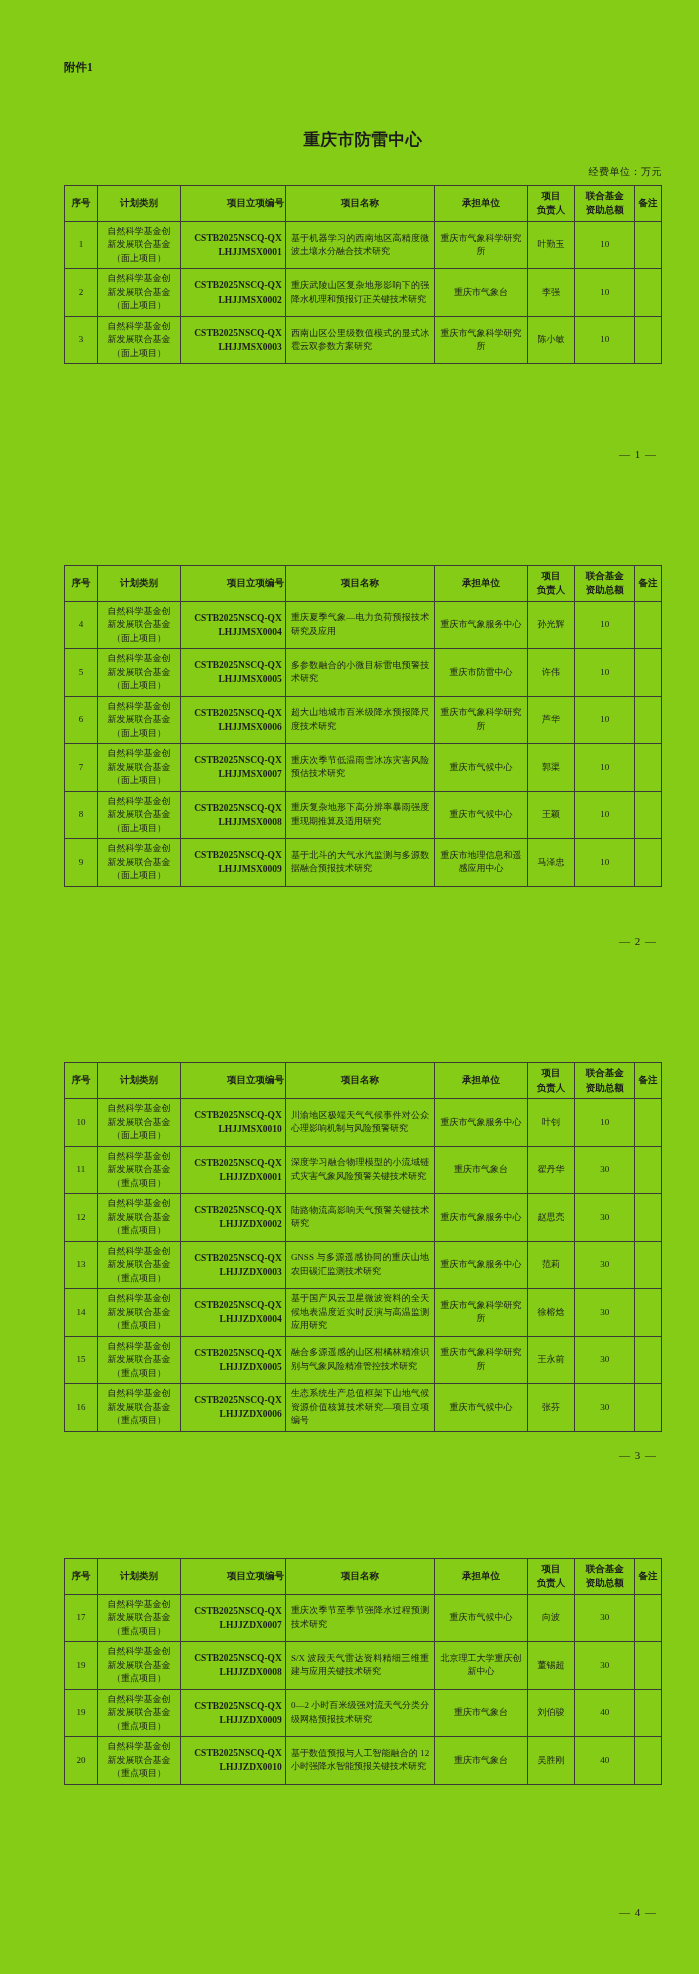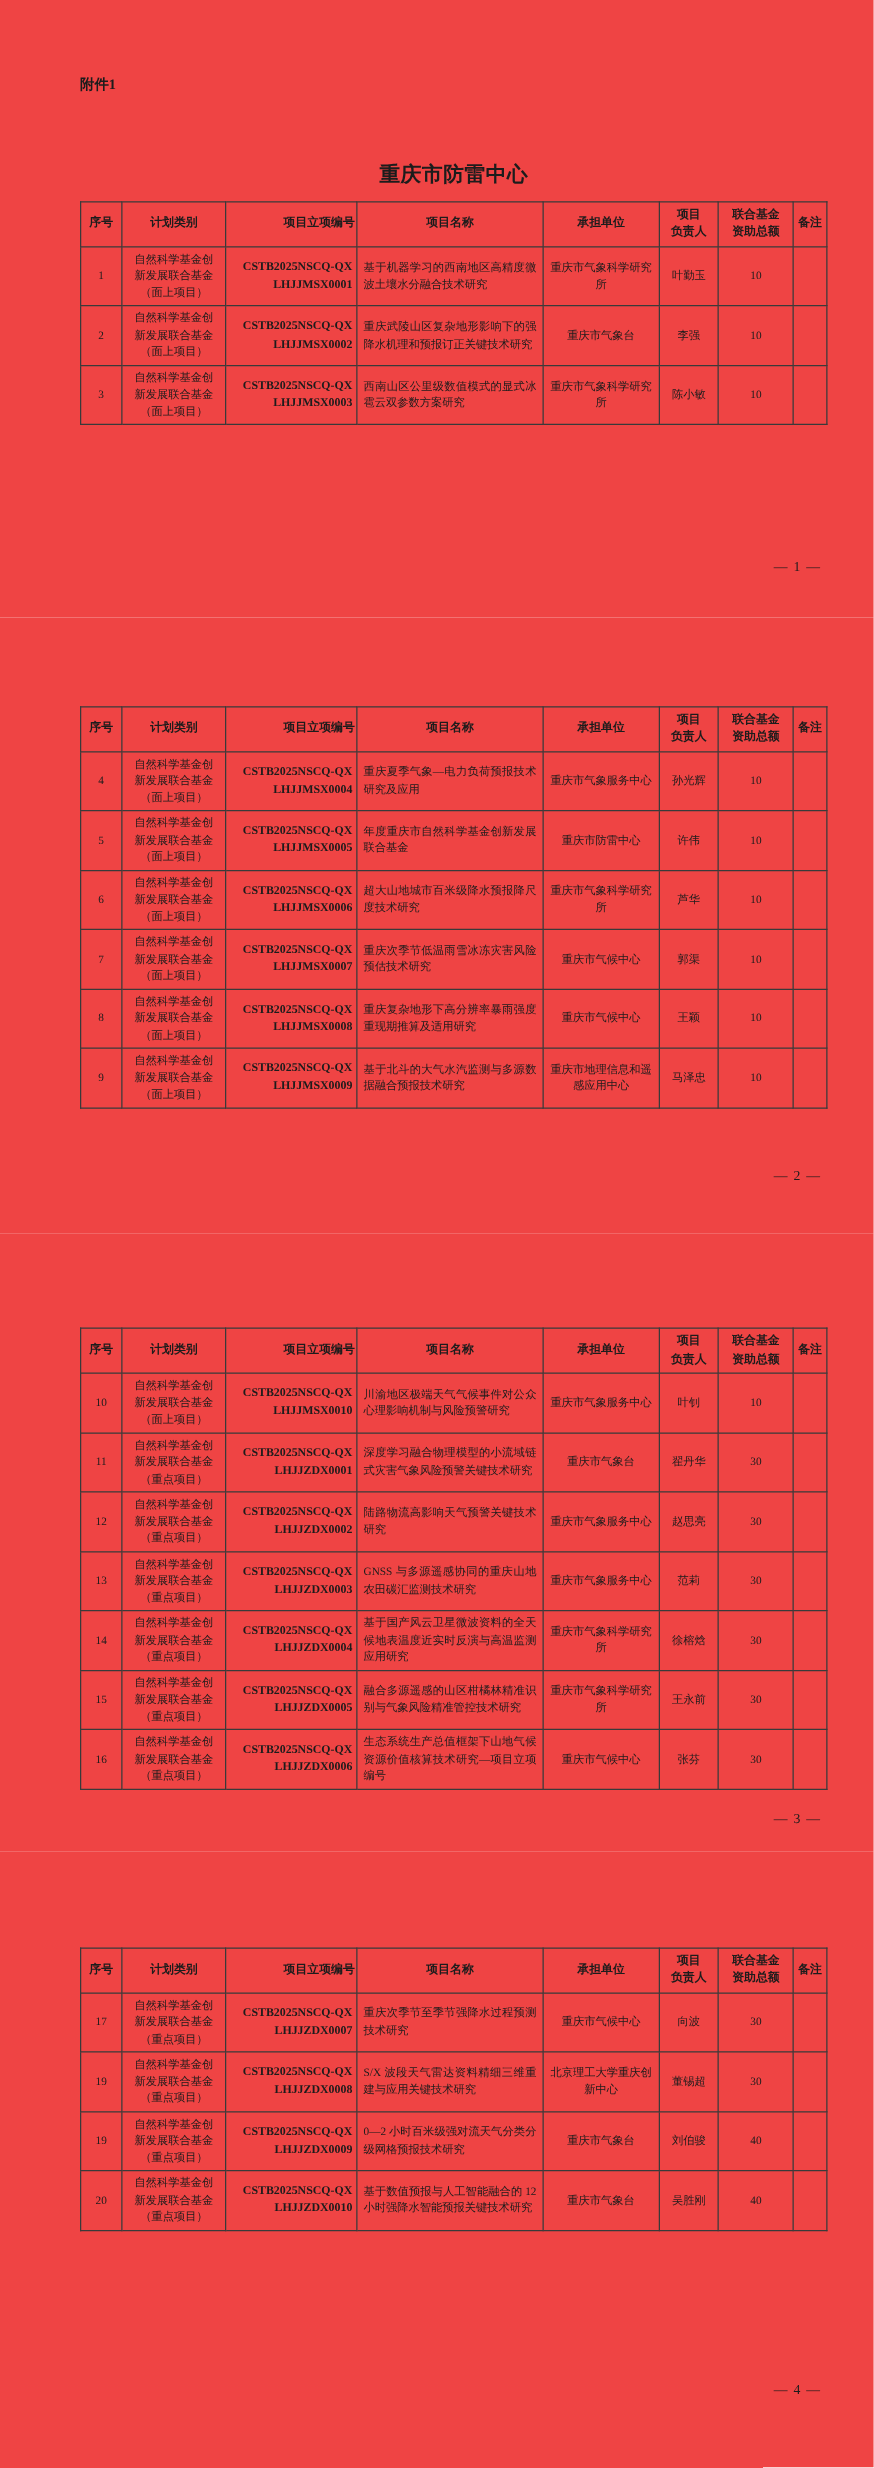--- a/index.html
+++ b/index.html
@@ -9,21 +9,21 @@
     font-family: "Liberation Serif", "DejaVu Serif", serif;
     color: #1c1c1c;
   }
   .doc { width: 699px; }
   .page {
     position: relative;
     width: 699px;
     height: 493.5px;
     padding: 0 37px 0 64px;
     overflow: hidden;
-    background: #ef4444;
+    background: #84cc16;
   }
   
   .attachment {
     padding-top: 60px;
     font-size: 11.5px;
     font-weight: bold;
     text-align: left;
   }
   .doc-title {
     margin-top: 22px;
@@ -99,20 +99,21 @@
   .pn-4 { bottom: 56px; }
 </style>
 </head>
 <body>
 
 <div class="doc">
 
   <section class="page">
     <div class="attachment">附件1</div>
     <h1 class="doc-title"><br><span>重庆市防雷中心</span></h1>
+    <div class="unit-note">经费单位：万元</div>
     <div class="table-slot mt-p1">
         <table>
           <thead>
             <tr>
               <th>序号</th>
               <th>计划类别</th>
               <th>项目立项编号</th>
               <th>项目名称</th>
               <th>承担单位</th>
               <th>项目
@@ -189,21 +190,21 @@
               <td class="c-org">重庆市气象服务中心</td>
               <td class="c-leader">孙光辉</td>
               <td class="c-amount">10</td>
               <td class="c-note"></td>
             </tr>
             <tr>
               <td class="c-no">5</td>
               <td class="c-category">自然科学基金创新发展联合基金（面上项目）</td>
               <td class="c-code">CSTB2025NSCQ-QX
 LHJJMSX0005</td>
-              <td class="c-name">年度重庆市自然科学基金创新发展联合基金</td>
+              <td class="c-name">多参数融合的小微目标雷电预警技术研究</td>
               <td class="c-org">重庆市防雷中心</td>
               <td class="c-leader">许伟</td>
               <td class="c-amount">10</td>
               <td class="c-note"></td>
             </tr>
             <tr>
               <td class="c-no">6</td>
               <td class="c-category">自然科学基金创新发展联合基金（面上项目）</td>
               <td class="c-code">CSTB2025NSCQ-QX
 LHJJMSX0006</td>

